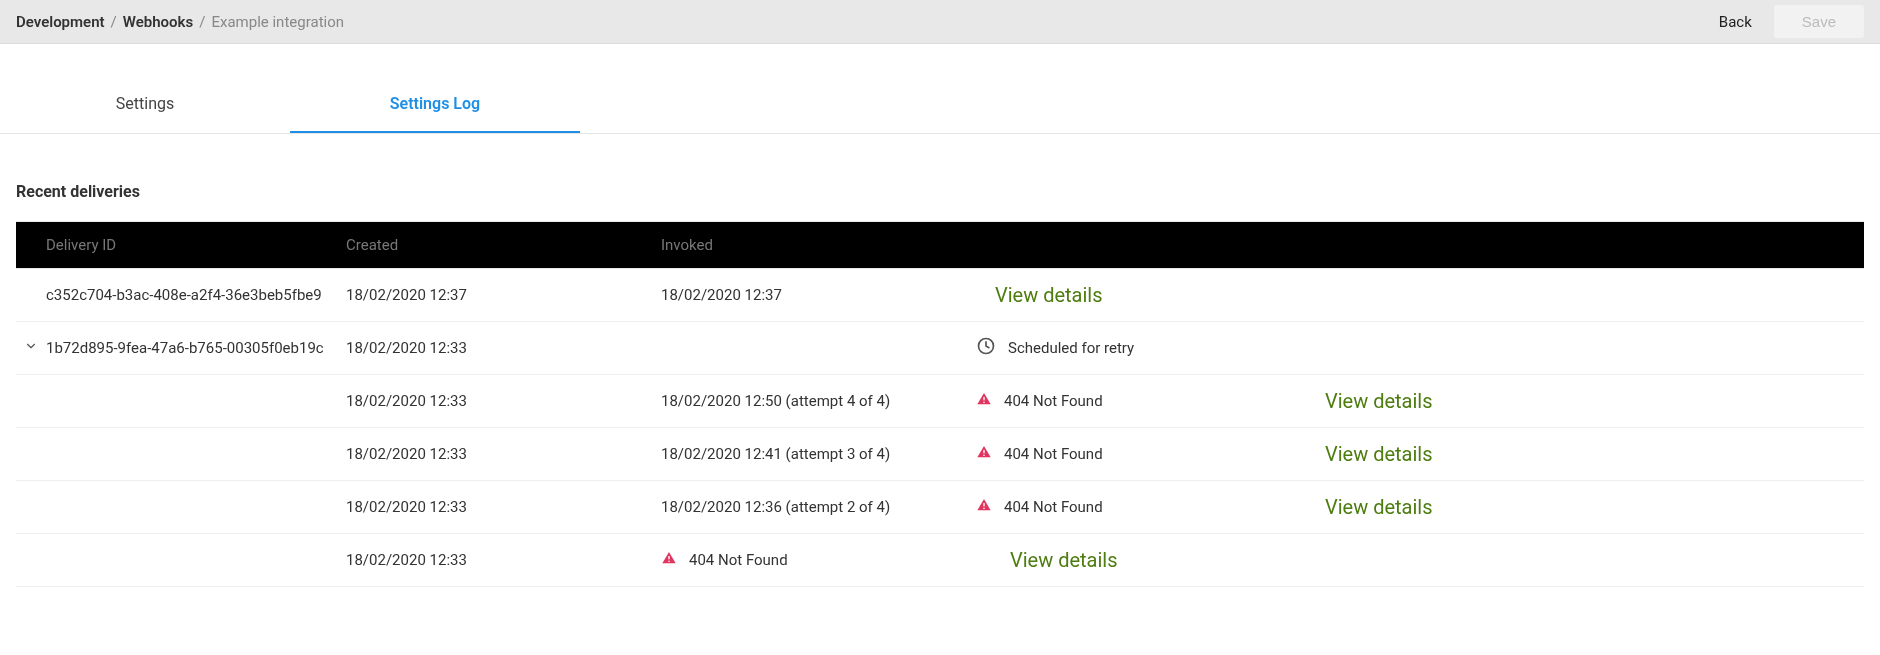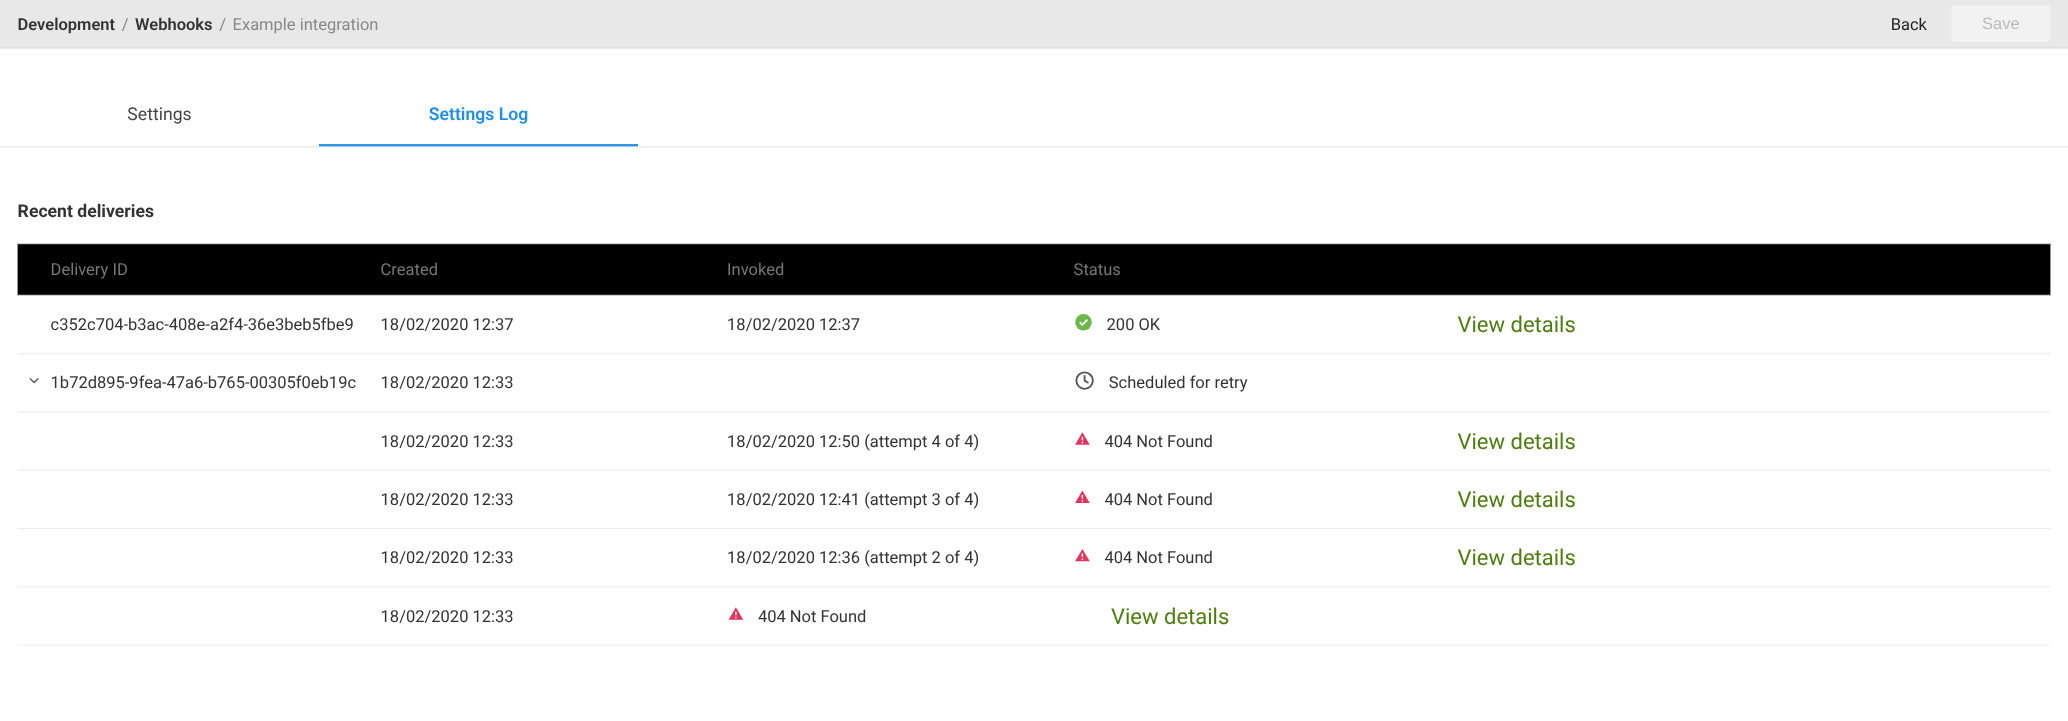--- a/index.html
+++ b/index.html
@@ -160,38 +160,28 @@
 </div>
 
 <div class="content">
   <div class="section-title">Recent deliveries</div>
 
   <div class="table-header">
     <div class="col-expand"></div>
     <div class="col-id">Delivery ID</div>
     <div class="col-created">Created</div>
     <div class="col-invoked">Invoked</div>
-    <div class="col-status">Status</div>
     <div class="col-action"></div>
   </div>
 
   <div class="row">
     <div class="col-expand"></div>
     <div class="col-id">c352c704-b3ac-408e-a2f4-36e3beb5fbe9</div>
     <div class="col-created">18/02/2020 12:37</div>
     <div class="col-invoked">18/02/2020 12:37</div>
-    <div class="col-status">
-      <span>
-        <svg class="icon-circle-check" viewBox="0 0 24 24">
-            <circle cx="12" cy="12" r="10" fill="#6bb74a"></circle>
-            <path d="M8 12.5l2.5 2.5L16 9.5" stroke="#fff" stroke-width="2.2" fill="none" stroke-linecap="round" stroke-linejoin="round"></path>
-          </svg>
-      </span>
-      <span>200 OK</span>
-    </div>
     <div class="col-action">
       <span class="view-link">View details</span>
     </div>
   </div>
 
   <div class="row">
     <div class="col-expand">
       <span>
         <svg class="chevron" viewBox="0 0 24 24">
             <path d="M6 9l6 6 6-6" stroke="#555" stroke-width="2" fill="none" stroke-linecap="round" stroke-linejoin="round"></path>

